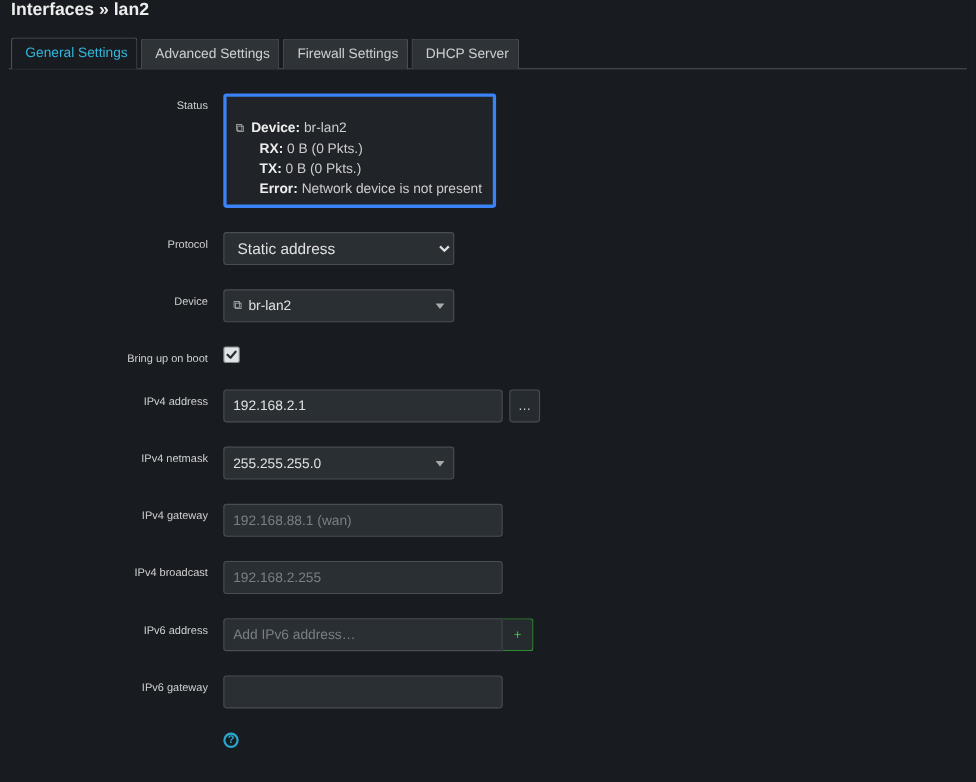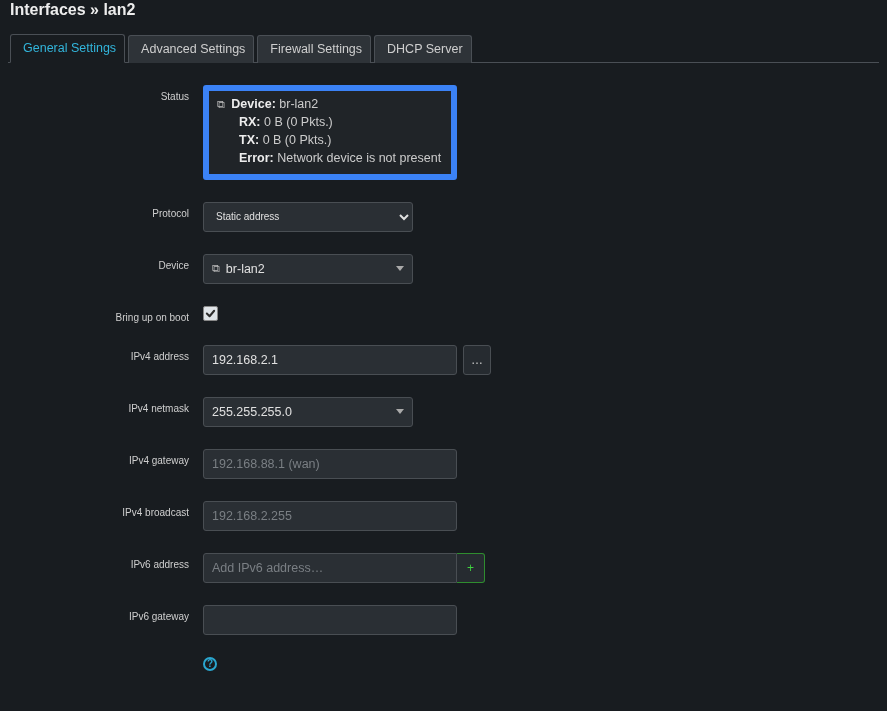--- a/index.html
+++ b/index.html
@@ -79,23 +79,23 @@
     color:#cfcfcf;
     font-size:10px;
   }
   .field-col{
     flex:1;
     display:flex;
     align-items:center;
   }
   
   .status-box{
-    border:6px solid #3b82f6;
-    border-radius:3px;
-    padding:4px 10px 6px 8px;
+    border:3px solid #3b82f6;
+    border-radius:3px;
+    padding:19px 10px 6px 8px;
     background:#202428;
     line-height:1.45;
     font-size:12.5px;
   }
   .status-box .dev-icon{
     display:inline-block;
     margin-right:3px;
     font-size:11px;
     color:#bbb;
   }
@@ -103,21 +103,21 @@
   .status-box .ind{padding-left:22px;}
   
   select.native{
     width:210px;
     height:30px;
     background:var(--field-bg);
     color:#e0e0e0;
     border:1px solid #494e53;
     border-radius:3px;
     padding:0 8px;
-    font-size:10px;
+    font-size:14px;
   }
   .combo, .text-input{
     width:210px;
     height:30px;
     background:var(--field-bg);
     border:1px solid #494e53;
     border-radius:3px;
     display:flex;
     align-items:center;
     justify-content:space-between;

